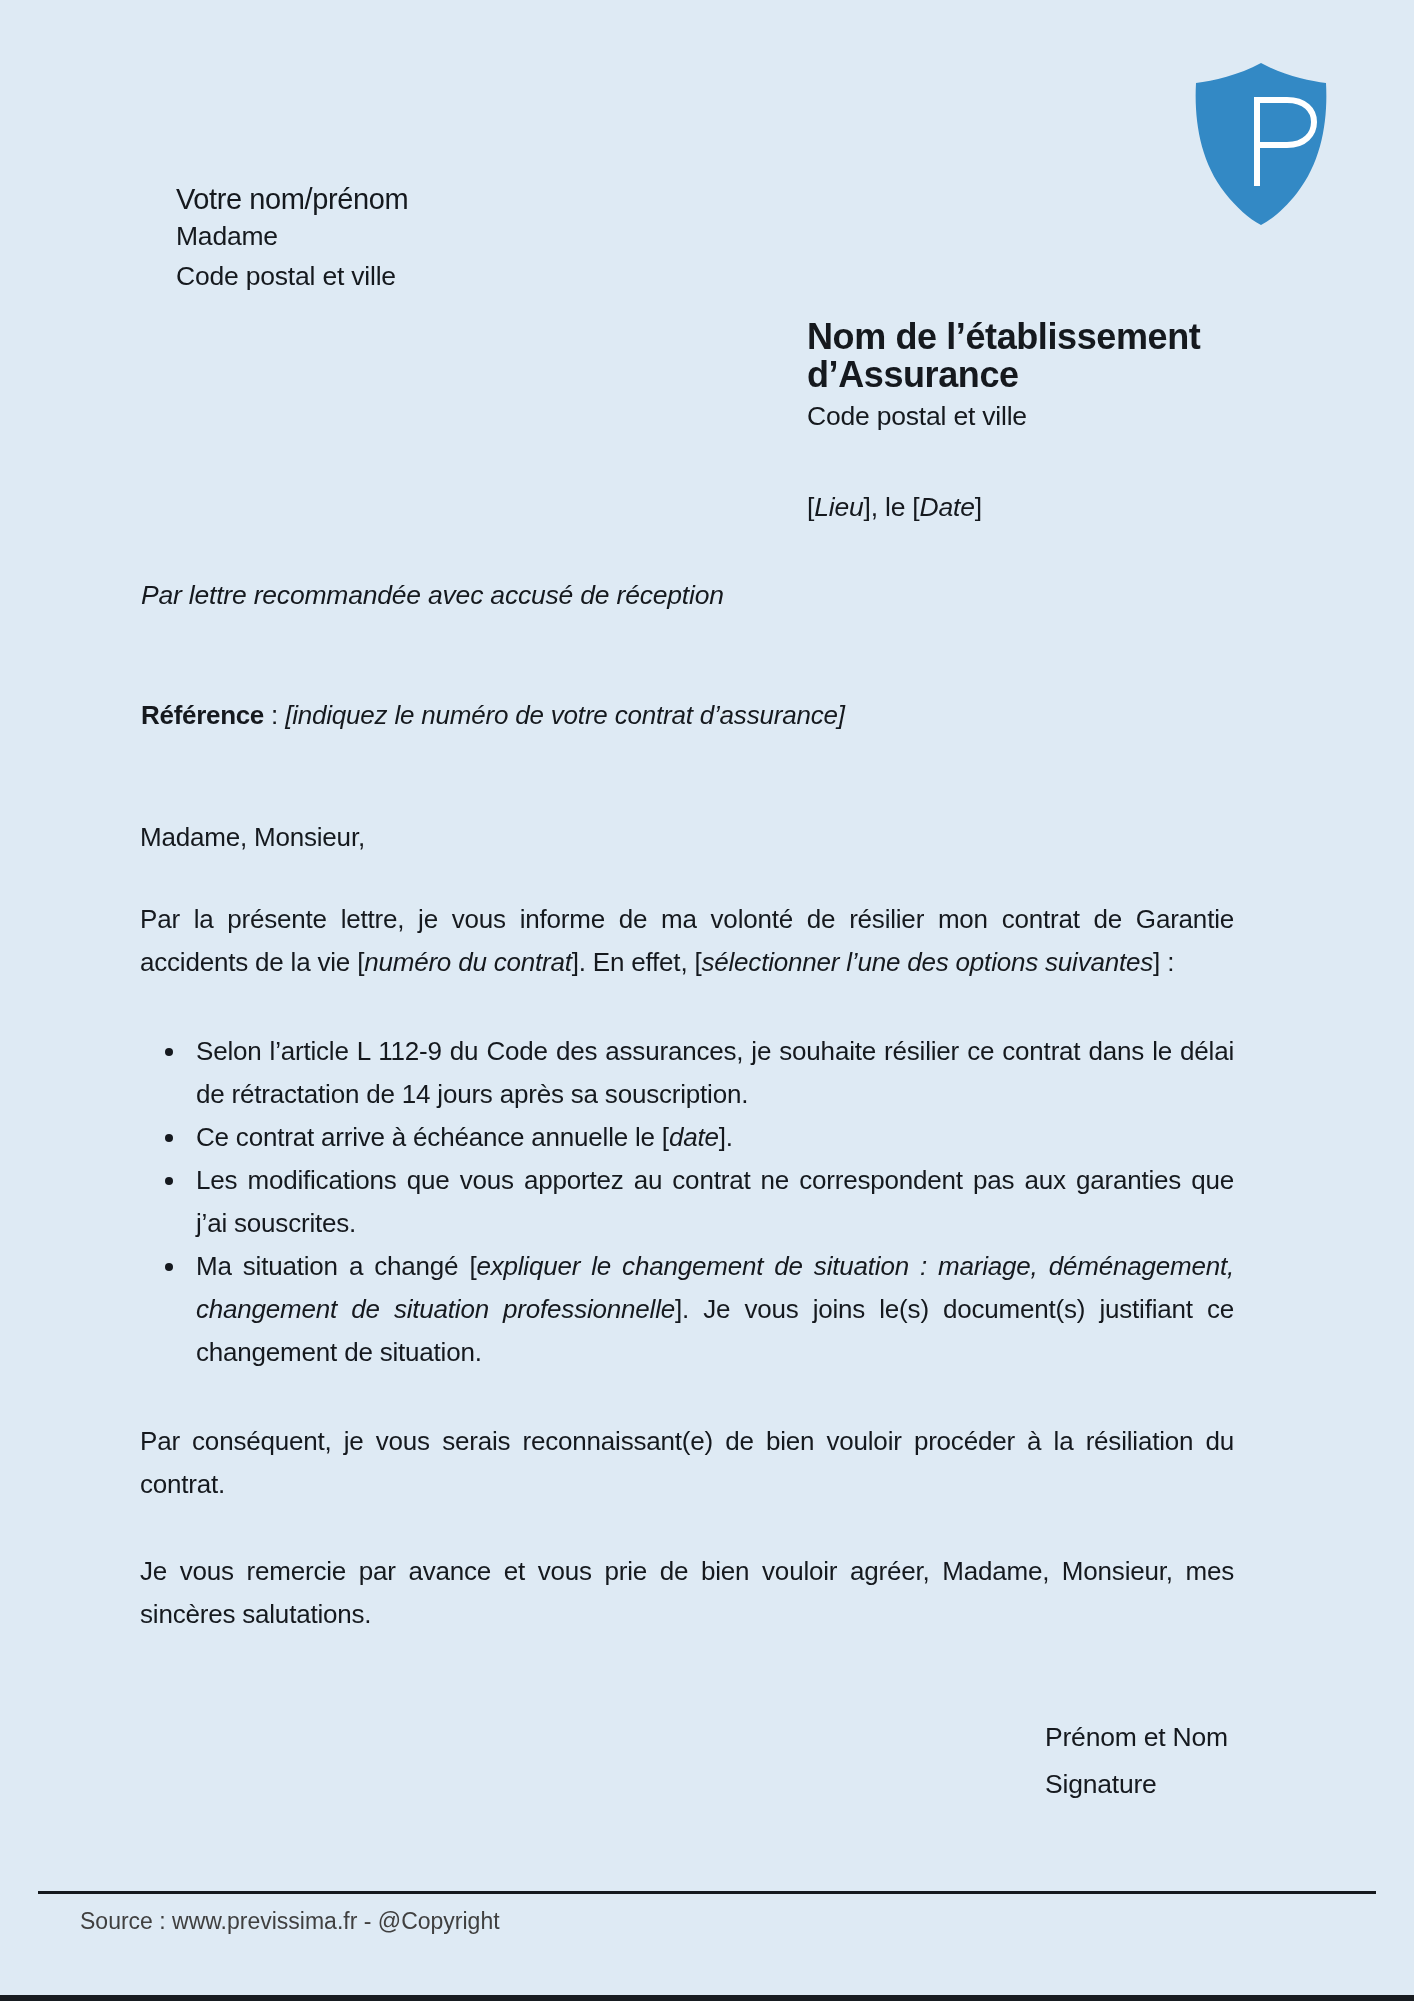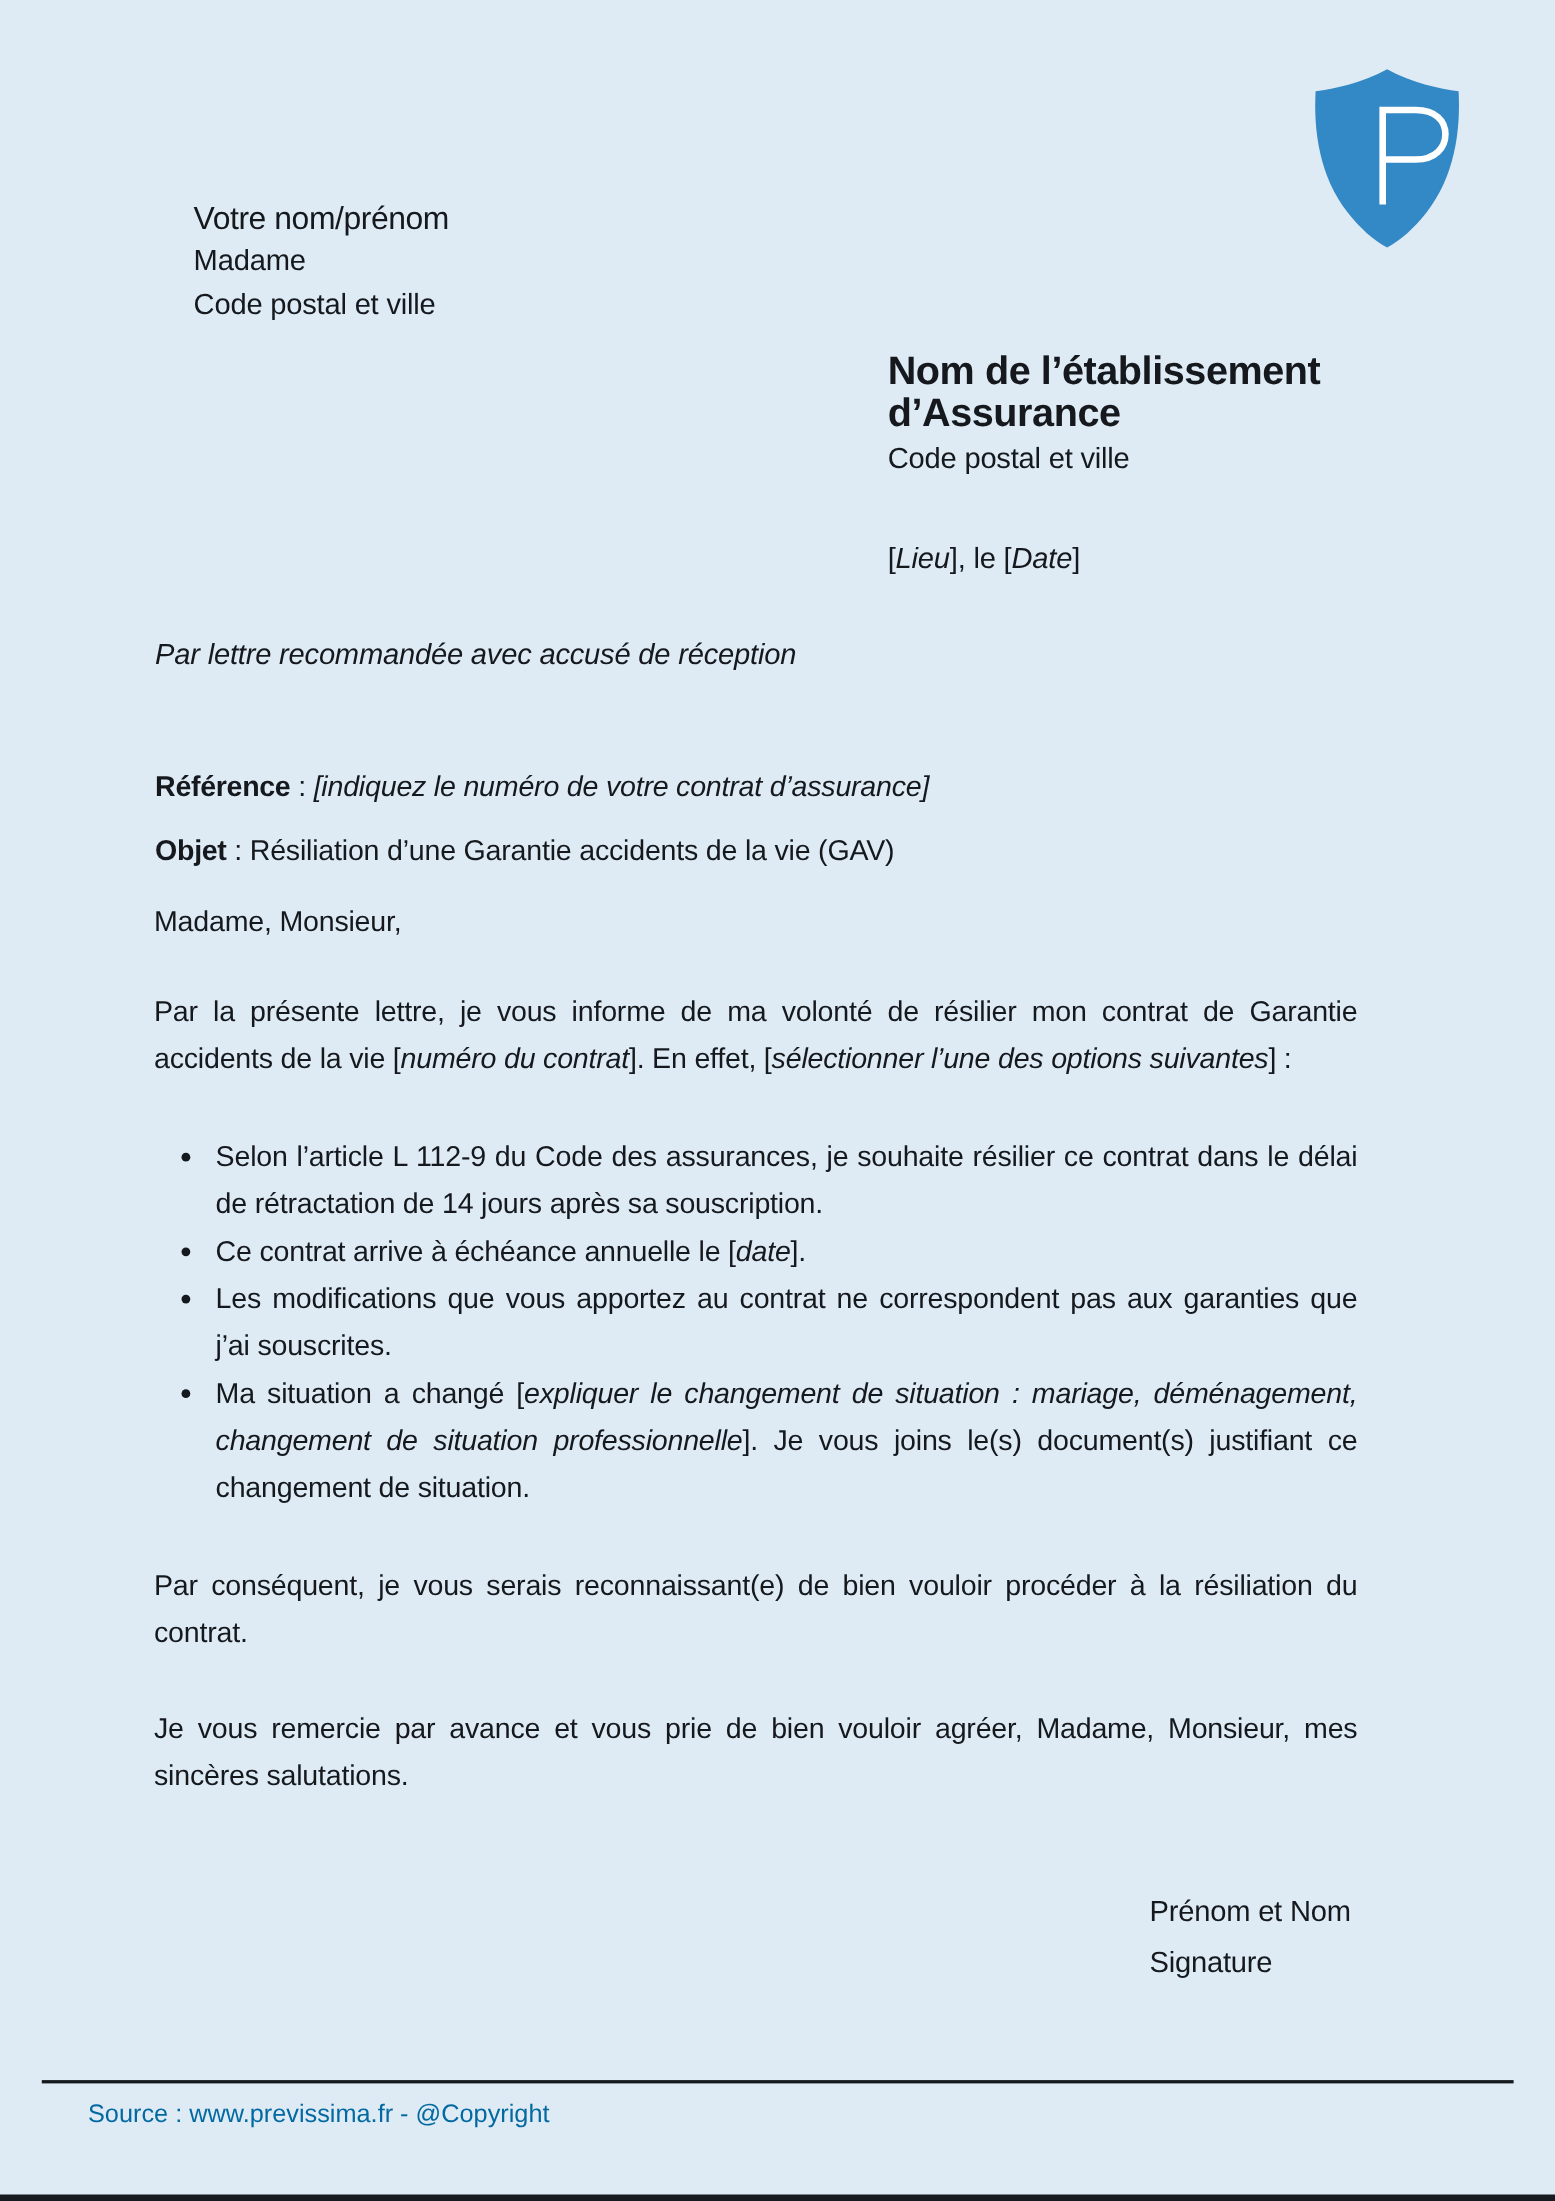--- a/index.html
+++ b/index.html
@@ -52,21 +52,21 @@
   .consequent { top: 1420px; }
   .thanks { top: 1550px; }
 
   .bullets { left: 140px; top: 1030px; width: 1094px; }
   .bullets ul { margin: 0; padding: 0 0 0 48px; list-style: disc outside; }
   .bullets li { padding-left: 8px; text-align: justify; line-height: 43px; }
 
   .signature { left: 1045px; top: 1714px; font-size: 26.5px; line-height: 47px; }
 
   .footer-rule { left: 38px; top: 1891px; width: 1338px; height: 3px; background: #15191e; }
-  .footer-source { left: 80px; top: 1908px; font-size: 23px; letter-spacing: 0; color: #0369a1; }
+  .footer-source { left: 80px; top: 1908px; font-size: 23px; letter-spacing: 0; color: #404040; }
   .bottom-border { left: 0; top: 1995px; width: 1414px; height: 6px; background: #171b20; }
 </style>
 </head>
 <body>
 
 <div class="page">
 
   <div class="abs sender">
     <div class="sender-name">Votre nom/prénom</div>
     <div class="sender-line">Madame</div>
@@ -84,21 +84,20 @@
     <div class="recipient-name">Nom de l’établissement d’Assurance</div>
     <div class="recipient-line">Code postal et ville</div>
   </div>
 
   <div class="abs dateline"><span>[</span><span class="i">Lieu</span><span>], le [</span><span class="i">Date</span><span>]</span></div>
 
   <div class="abs delivery">Par lettre recommandée avec accusé de réception</div>
 
   <div class="abs refline"><span class="label">Référence</span><span> : </span><span class="i">[indiquez le numéro de votre contrat d’assurance]</span></div>
 
-  <div class="abs objline"><span class="label">Objet</span><span> : </span><span>Résiliation d’une Garantie accidents de la vie (GAV)</span></div>
 
   <div class="abs salutation">Madame, Monsieur,</div>
 
   <p class="abs bodypara intro"><span>Par la présente lettre, je vous informe de ma volonté de résilier mon contrat de Garantie accidents de la vie [</span><span class="i">numéro du contrat</span><span>]. En effet, [</span><span class="i">sélectionner l’une des options suivantes</span><span>] :</span></p>
 
   <div class="abs bullets">
     <ul>
       <li><span>Selon l’article L 112-9 du Code des assurances, je souhaite résilier ce contrat dans le délai de rétractation de 14 jours après sa souscription.</span></li>
       <li><span>Ce contrat arrive à échéance annuelle le [</span><span class="i">date</span><span>].</span></li>
       <li><span>Les modifications que vous apportez au contrat ne correspondent pas aux garanties que j’ai souscrites.</span></li>

